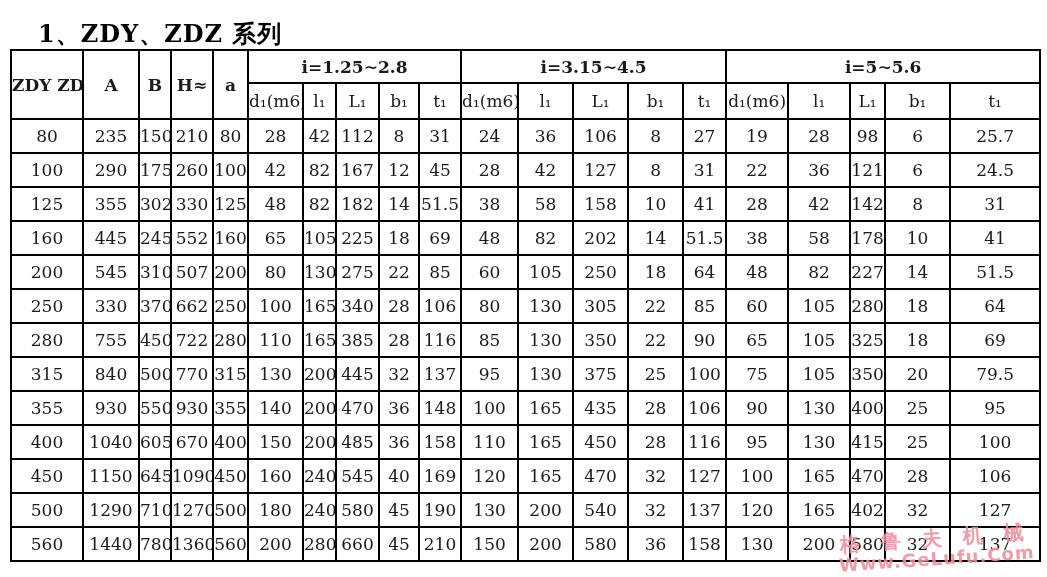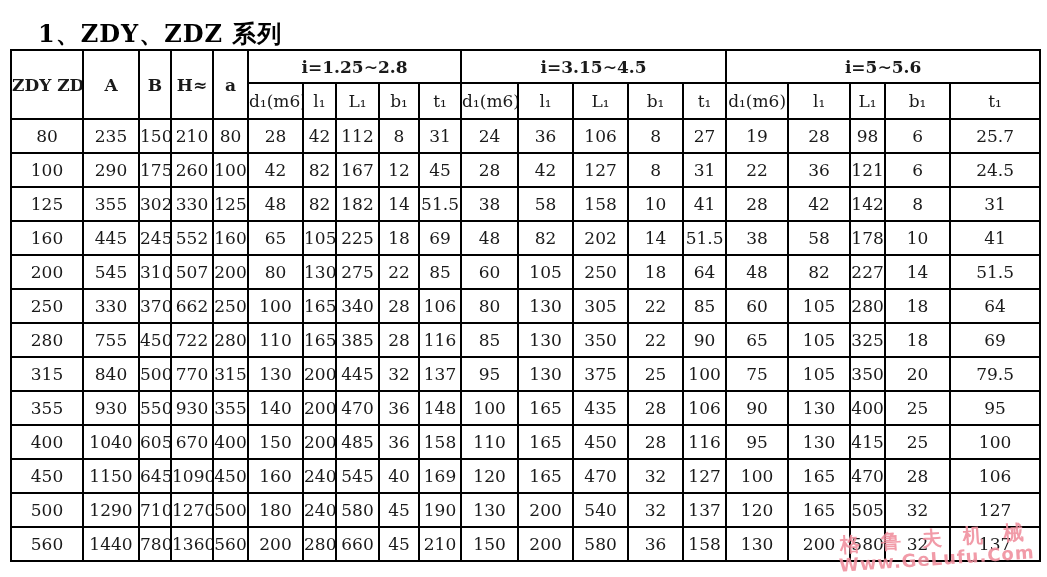--- a/index.html
+++ b/index.html
@@ -379,21 +379,21 @@
         <td>580</td>
         <td>45</td>
         <td>190</td>
         <td>130</td>
         <td>200</td>
         <td>540</td>
         <td>32</td>
         <td>137</td>
         <td>120</td>
         <td>165</td>
-        <td>505</td>
+        <td>402</td>
         <td>32</td>
         <td>127</td>
       </tr>
       <tr>
         <td>560</td>
         <td>1440</td>
         <td>780</td>
         <td>1360</td>
         <td>560</td>
         <td>200</td>

